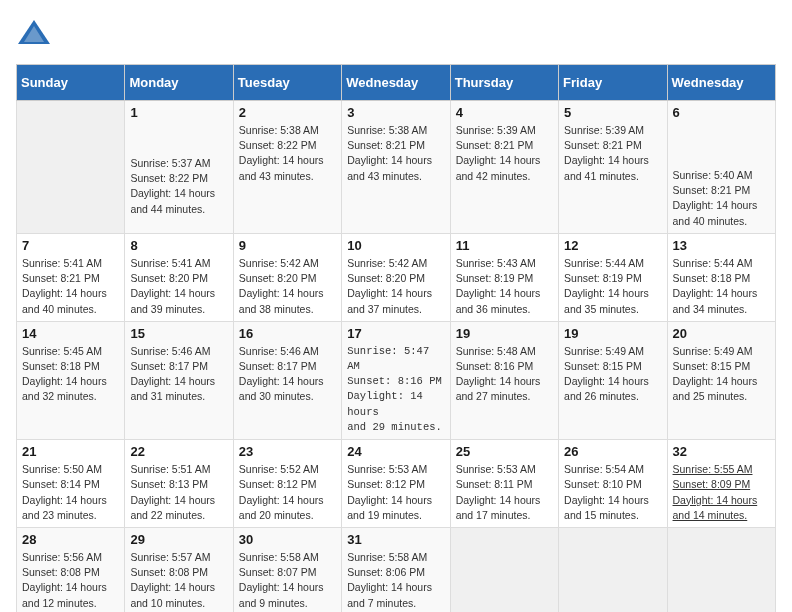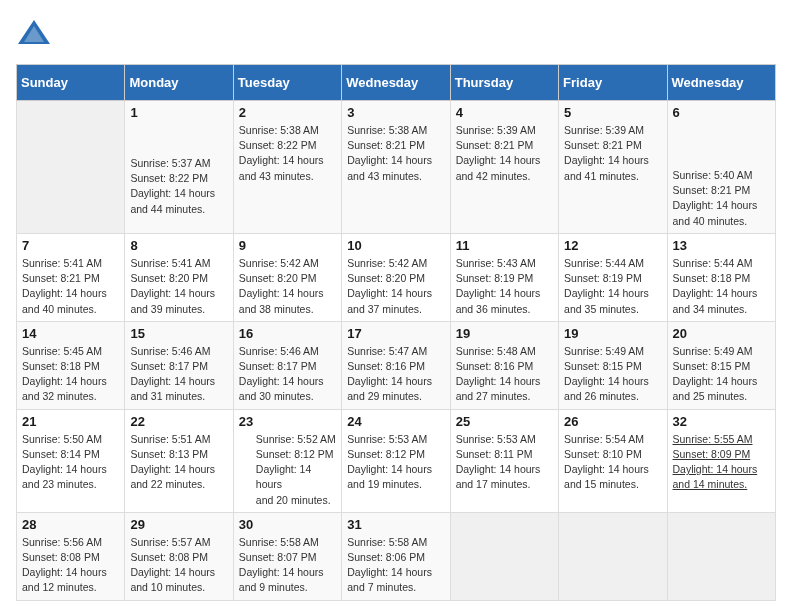--- a/index.html
+++ b/index.html
@@ -236,21 +236,21 @@
         </td>
         <td>
           <span class="day-number">16</span>
           <div class="day-info" style="white-space: pre-line;">Sunrise: 5:46 AM
 Sunset: 8:17 PM
 Daylight: 14 hours
 and 30 minutes.</div>
         </td>
         <td>
           <span class="day-number">17</span>
-          <div class="day-info" style="white-space: pre-line;">Sunrise: 5:47 AM
+          <div class="day-info" style="white-space: pre-line; font-family: Liberation Mono, monospace;">Sunrise: 5:47 AM
 Sunset: 8:16 PM
 Daylight: 14 hours
 and 29 minutes.</div>
         </td>
         <td>
           <span class="day-number">19</span>
           <div class="day-info" style="white-space: pre-line;">Sunrise: 5:48 AM
 Sunset: 8:16 PM
 Daylight: 14 hours
 and 27 minutes.</div>
@@ -280,21 +280,21 @@
         </td>
         <td>
           <span class="day-number">22</span>
           <div class="day-info" style="white-space: pre-line;">Sunrise: 5:51 AM
 Sunset: 8:13 PM
 Daylight: 14 hours
 and 22 minutes.</div>
         </td>
         <td>
           <span class="day-number">23</span>
-          <div class="day-info" style="white-space: pre-line; margin-left: 17px;">Sunrise: 5:52 AM
+          <div class="day-info" style="white-space: pre-line;">Sunrise: 5:52 AM
 Sunset: 8:12 PM
 Daylight: 14 hours
 and 20 minutes.</div>
         </td>
         <td>
           <span class="day-number">24</span>
           <div class="day-info" style="white-space: pre-line;">Sunrise: 5:53 AM
 Sunset: 8:12 PM
 Daylight: 14 hours
 and 19 minutes.</div>

